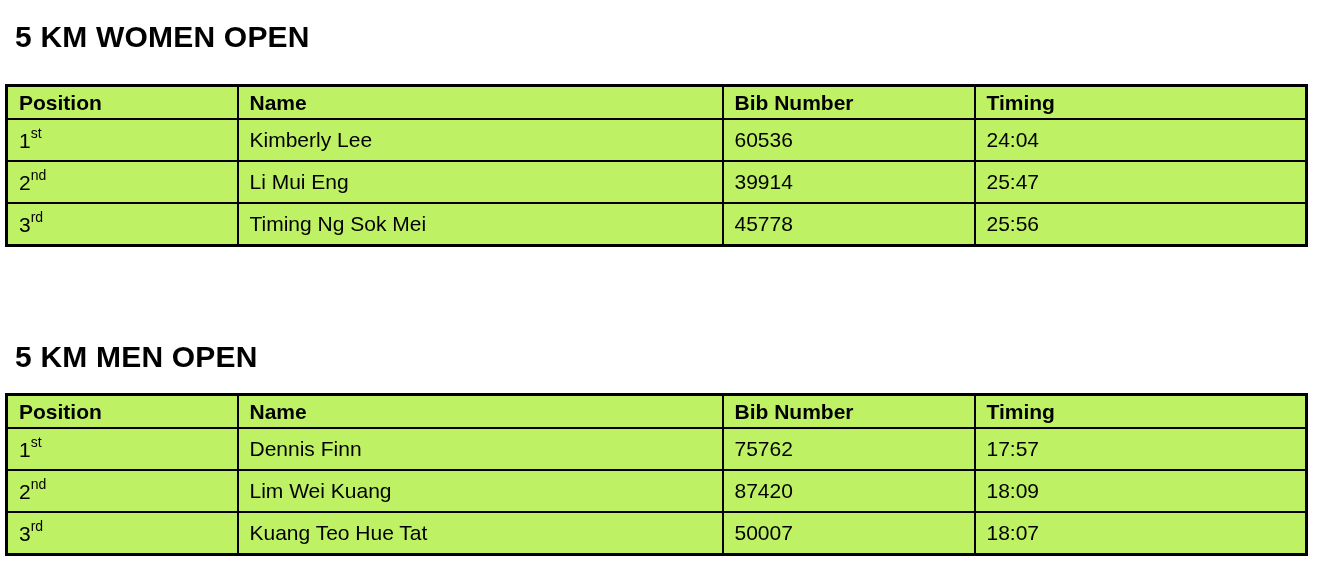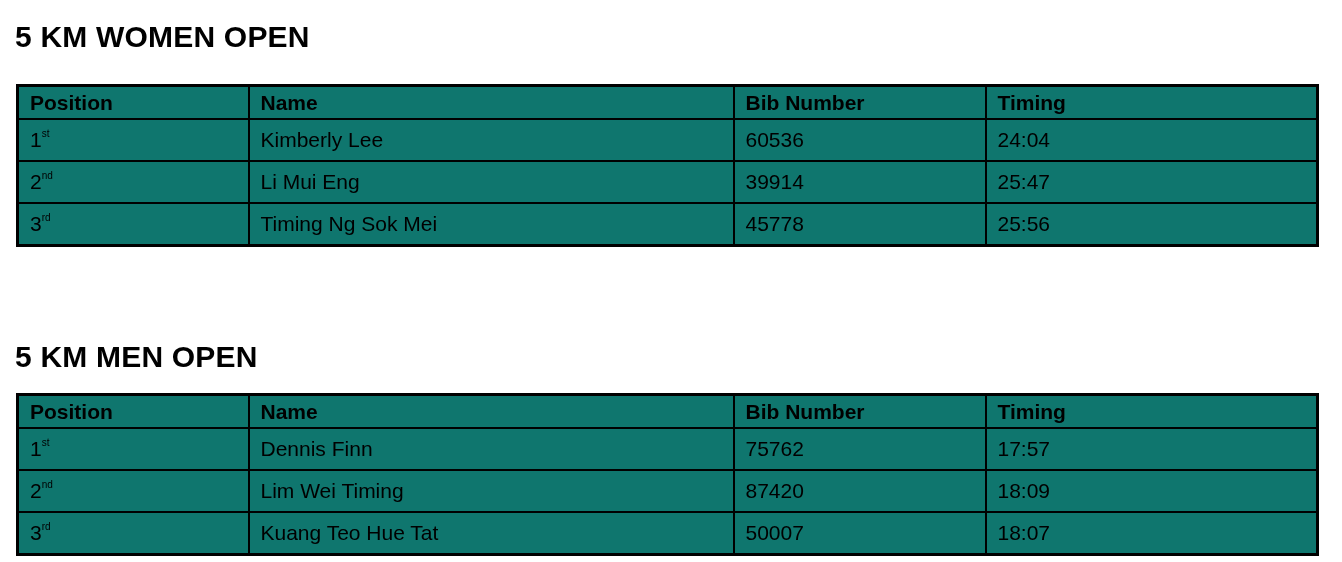--- a/index.html
+++ b/index.html
@@ -21,22 +21,22 @@
     margin-left: 15px;
     letter-spacing: 0.2px;
   }
   #women-title { margin-top: 23px; margin-bottom: 34px; }
   #men-title   { margin-top: 96px; margin-bottom: 23px; }
 
   table.results {
     border-collapse: collapse;
     table-layout: fixed;
     width: 1300px;
-    margin-left: 16px;
-    background: #0f766e;
+    margin-left: 5px;
+    background: #bef264;
   }
   table.results { border: 3px solid #000000; }
   table.results th,
   table.results td {
     border: 2px solid #000000;
     text-align: left;
     vertical-align: middle;
     padding: 0 8px 0 11px;
     font-size: 21px;
     overflow: hidden;
@@ -50,21 +50,21 @@
     font-weight: 400;
     height: 40px;
   }
   .col-position { width: 231px; }
   .col-name     { width: 485px; }
   .col-bib      { width: 252px; }
   .col-timing   { width: 332px; }
 
   td.position-cell { padding-top: 4px; }
   .ordinal-suffix {
-    font-size: 10px;
+    font-size: 14px;
     vertical-align: super;
     position: relative;
     top: -2px;
     letter-spacing: 0;
   }
 </style>
 </head>
 <body>
 
 <div id="women-title" class="section-title">5 KM WOMEN OPEN</div>
@@ -125,21 +125,21 @@
   </thead>
   <tbody>
     <tr>
       <td class="position-cell"><span>1</span><span class="ordinal-suffix">st</span></td>
       <td>Dennis Finn</td>
       <td>75762</td>
       <td>17:57</td>
     </tr>
     <tr>
       <td class="position-cell"><span>2</span><span class="ordinal-suffix">nd</span></td>
-      <td>Lim Wei Timing</td>
+      <td>Lim Wei Kuang</td>
       <td>87420</td>
       <td>18:09</td>
     </tr>
     <tr>
       <td class="position-cell"><span>3</span><span class="ordinal-suffix">rd</span></td>
       <td>Kuang Teo Hue Tat</td>
       <td>50007</td>
       <td>18:07</td>
     </tr>
   </tbody>

